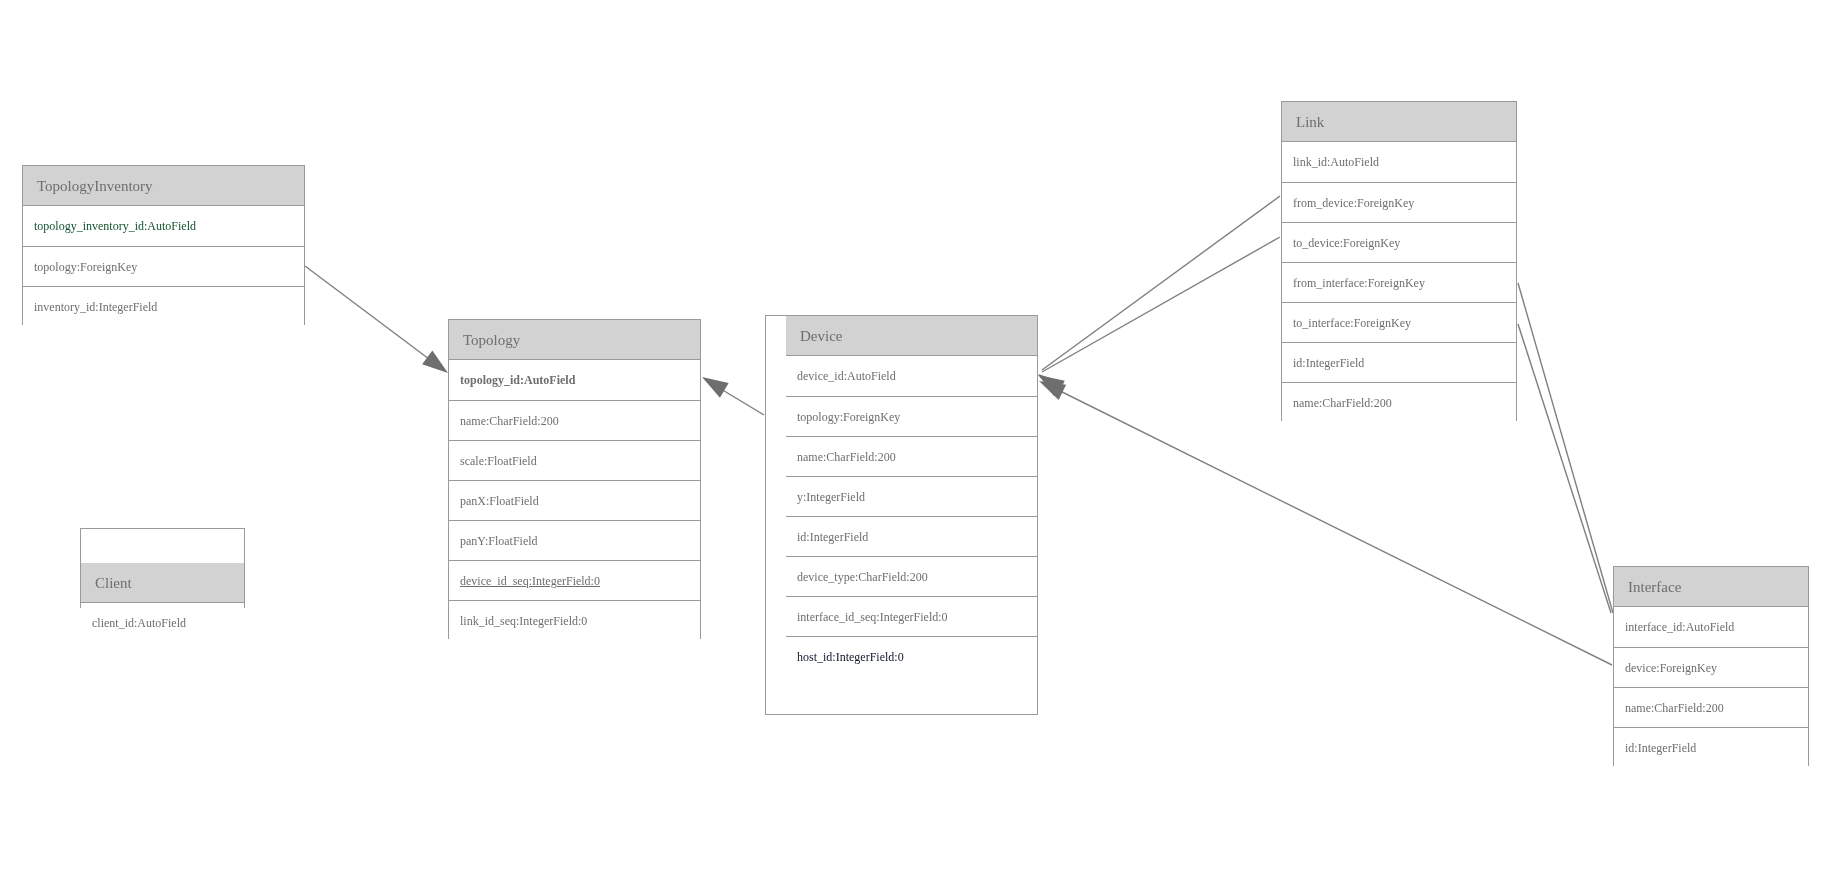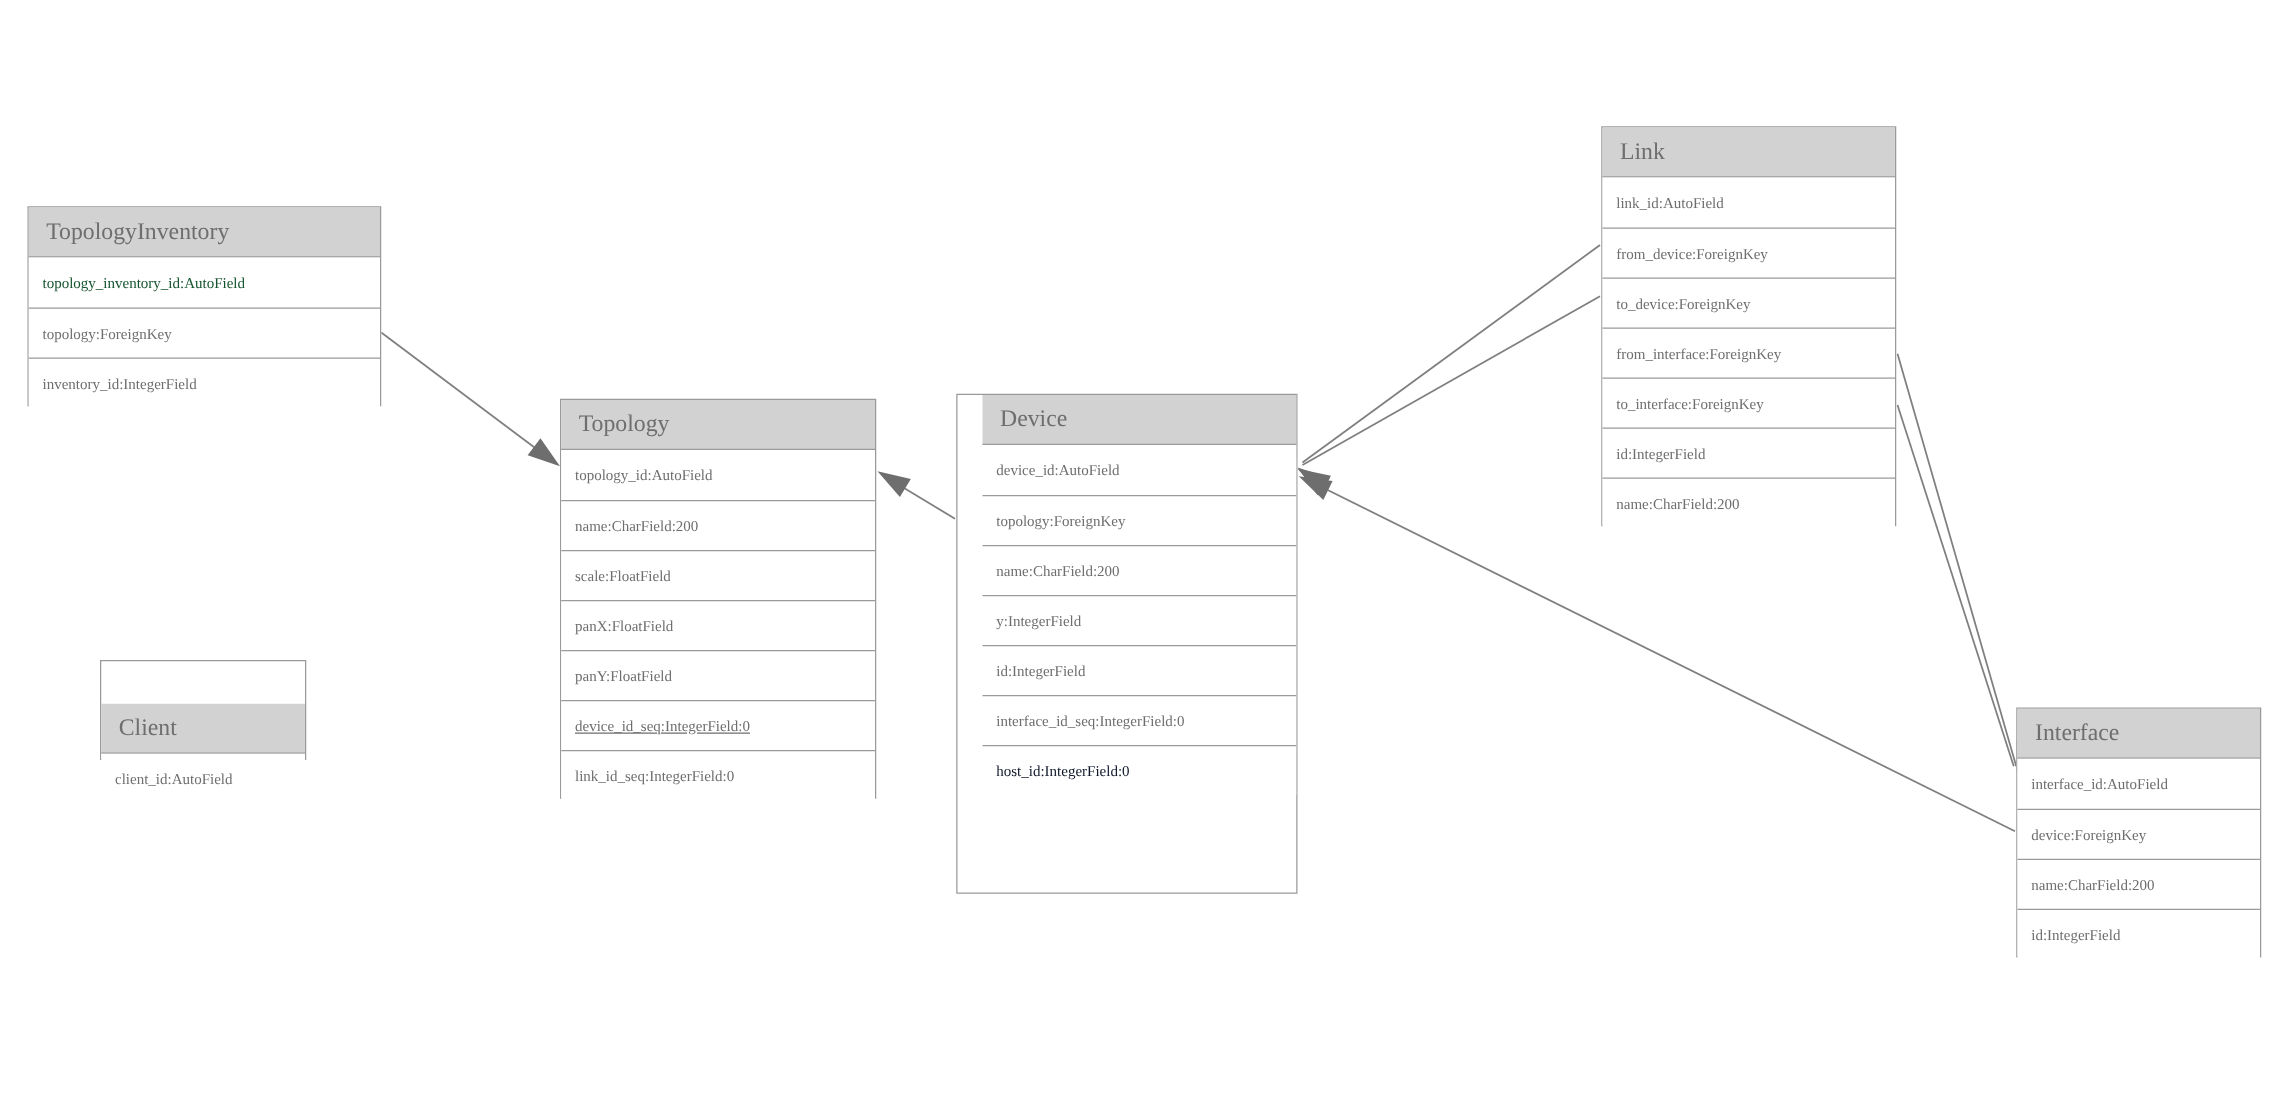--- a/index.html
+++ b/index.html
@@ -34,21 +34,21 @@
     box-sizing: border-box;
     border: 1px solid #9a9a9a;
     background: #ffffff;
     z-index: 2;
   }
   .entity-header {
     box-sizing: border-box;
     background: #d2d2d2;
     border-bottom: 1px solid #9a9a9a;
     color: #6e6e6e;
-    font-size: 19px;
+    font-size: 15px;
     line-height: 40px;
     height: 40px;
     padding: 0 0 0 14px;
     white-space: nowrap;
     overflow: hidden;
   }
   .entity-row {
     box-sizing: border-box;
     border-top: 1px solid #9a9a9a;
     color: #6e6e6e;
@@ -104,35 +104,36 @@
         <div class="entity-row first" style="color: #14532d; border-top-color: rgb(154, 154, 154); height: 40px; line-height: 40px; font-family: Liberation Serif, serif;">topology_inventory_id:AutoField</div>
         <div class="entity-row" style="color: rgb(110, 110, 110); border-top-color: rgb(154, 154, 154); height: 40px; line-height: 40px;">topology:ForeignKey</div>
         <div class="entity-row" style="color: rgb(110, 110, 110); border-top-color: rgb(154, 154, 154); height: 40px; line-height: 40px;">inventory_id:IntegerField</div>
       </div>
       <div class="entity" style="left: 80px; top: 528px; width: 165px; height: 80px; border-color: rgb(154, 154, 154);">
         <div class="entity-header" style="background: rgb(210, 210, 210); color: rgb(110, 110, 110); border-bottom-color: rgb(154, 154, 154); margin-top: 34px;">Client</div>
         <div class="entity-row first" style="color: rgb(110, 110, 110); border-top-color: rgb(154, 154, 154); height: 40px; line-height: 40px;">client_id:AutoField</div>
       </div>
       <div class="entity" style="left: 448px; top: 319px; width: 253px; height: 320px; border-color: rgb(154, 154, 154);">
         <div class="entity-header" style="background: rgb(210, 210, 210); color: rgb(110, 110, 110); border-bottom-color: rgb(154, 154, 154);">Topology</div>
-        <div class="entity-row first" style="color: rgb(110, 110, 110); border-top-color: rgb(154, 154, 154); height: 40px; line-height: 40px;">topology_id:AutoField</div>
+        <div class="entity-row first" style="color: rgb(110, 110, 110); border-top-color: rgb(154, 154, 154); height: 40px; line-height: 40px; font-weight: bold;">topology_id:AutoField</div>
         <div class="entity-row" style="color: rgb(110, 110, 110); border-top-color: rgb(154, 154, 154); height: 40px; line-height: 40px;">name:CharField:200</div>
         <div class="entity-row" style="color: rgb(110, 110, 110); border-top-color: rgb(154, 154, 154); height: 40px; line-height: 40px;">scale:FloatField</div>
         <div class="entity-row" style="color: rgb(110, 110, 110); border-top-color: rgb(154, 154, 154); height: 40px; line-height: 40px;">panX:FloatField</div>
         <div class="entity-row" style="color: rgb(110, 110, 110); border-top-color: rgb(154, 154, 154); height: 40px; line-height: 40px;">panY:FloatField</div>
         <div class="entity-row" style="color: rgb(110, 110, 110); border-top-color: rgb(154, 154, 154); height: 40px; line-height: 40px; text-decoration: underline;">device_id_seq:IntegerField:0</div>
         <div class="entity-row" style="color: rgb(110, 110, 110); border-top-color: rgb(154, 154, 154); height: 40px; line-height: 40px;">link_id_seq:IntegerField:0</div>
       </div>
       <div class="entity" style="left: 765px; top: 315px; width: 273px; height: 400px; border-color: rgb(154, 154, 154); padding-left: 20px;">
         <div class="entity-header" style="background: rgb(210, 210, 210); color: rgb(110, 110, 110); border-bottom-color: rgb(154, 154, 154);">Device</div>
         <div class="entity-row first" style="color: rgb(110, 110, 110); border-top-color: rgb(154, 154, 154); height: 40px; line-height: 40px;">device_id:AutoField</div>
         <div class="entity-row" style="color: rgb(110, 110, 110); border-top-color: rgb(154, 154, 154); height: 40px; line-height: 40px;">topology:ForeignKey</div>
         <div class="entity-row" style="color: rgb(110, 110, 110); border-top-color: rgb(154, 154, 154); height: 40px; line-height: 40px;">name:CharField:200</div>
         <div class="entity-row" style="color: rgb(110, 110, 110); border-top-color: rgb(154, 154, 154); height: 40px; line-height: 40px;">y:IntegerField</div>
         <div class="entity-row" style="color: rgb(110, 110, 110); border-top-color: rgb(154, 154, 154); height: 40px; line-height: 40px;">id:IntegerField</div>
+        <div class="entity-row" style="color: rgb(110, 110, 110); border-top-color: rgb(154, 154, 154); height: 40px; line-height: 40px;">device_type:CharField:200</div>
         <div class="entity-row" style="color: rgb(110, 110, 110); border-top-color: rgb(154, 154, 154); height: 40px; line-height: 40px;">interface_id_seq:IntegerField:0</div>
         <div class="entity-row" style="color: #0f172a; border-top-color: rgb(154, 154, 154); height: 40px; line-height: 40px;">host_id:IntegerField:0</div>
       </div>
       <div class="entity" style="left: 1281px; top: 101px; width: 236px; height: 320px; border-color: rgb(154, 154, 154);">
         <div class="entity-header" style="background: rgb(210, 210, 210); color: rgb(110, 110, 110); border-bottom-color: rgb(154, 154, 154);">Link</div>
         <div class="entity-row first" style="color: rgb(110, 110, 110); border-top-color: rgb(154, 154, 154); height: 40px; line-height: 40px;">link_id:AutoField</div>
         <div class="entity-row" style="color: rgb(110, 110, 110); border-top-color: rgb(154, 154, 154); height: 40px; line-height: 40px;">from_device:ForeignKey</div>
         <div class="entity-row" style="color: rgb(110, 110, 110); border-top-color: rgb(154, 154, 154); height: 40px; line-height: 40px;">to_device:ForeignKey</div>
         <div class="entity-row" style="color: rgb(110, 110, 110); border-top-color: rgb(154, 154, 154); height: 40px; line-height: 40px;">from_interface:ForeignKey</div>
         <div class="entity-row" style="color: rgb(110, 110, 110); border-top-color: rgb(154, 154, 154); height: 40px; line-height: 40px;">to_interface:ForeignKey</div>

